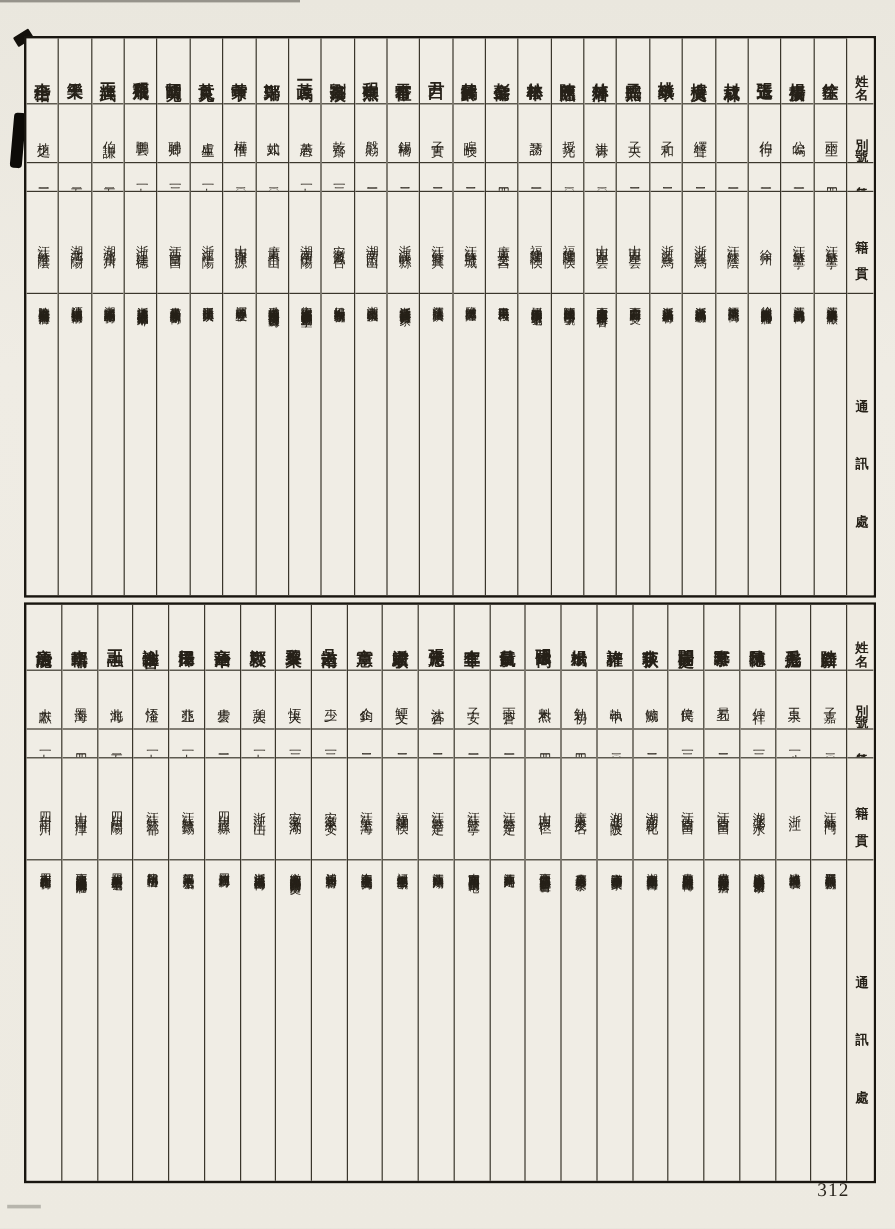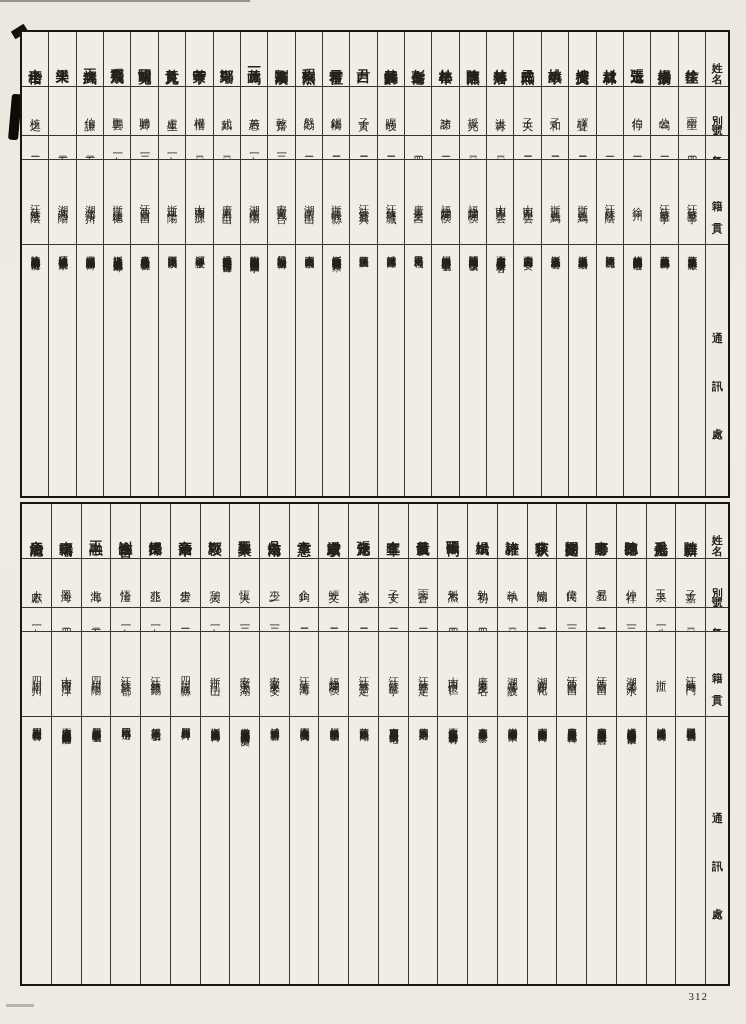--- a/index.html
+++ b/index.html
@@ -29,21 +29,21 @@
   
   .header-col .cell{align-items:center;}
   .header-col .vtext{font-size:11px;font-weight:bold;}
   .h-name .vtext{letter-spacing:10px;margin-bottom:-10px;}
   .h-alias .vtext{letter-spacing:8px;margin-bottom:-8px;}
   .h-age .vtext{letter-spacing:1px;margin-bottom:-1px;font-size:10px;}
   .h-origin .vtext{letter-spacing:22px;margin-bottom:-22px;}
   .h-addr{flex:1;}
   .h-addr .vtext{letter-spacing:48px;margin-bottom:-48px;}
   
-  .page-number{position:absolute;right:38px;bottom:22px;font-size:11px;letter-spacing:1px;color:#2a251d;}
+  .page-number{position:absolute;right:38px;bottom:22px;font-size:16px;letter-spacing:1px;color:#2a251d;}
   
   .artifact{position:absolute;pointer-events:none;}
   .a-top-streak{left:0;top:0;width:250px;height:2px;background:rgba(25,22,16,.4);}
   .a-corner{left:12px;top:27px;width:15px;height:9px;background:#14110c;transform:rotate(-32deg);border-radius:1px;}
   .a-smudge{left:10px;top:94px;width:10px;height:46px;background:#0d0b08;transform:rotate(5deg);border-radius:3px;}
   .a-bottom{left:6px;top:1004px;width:28px;height:3px;background:rgba(25,22,16,.25);}
 </style>
 </head>
 <body>
 

